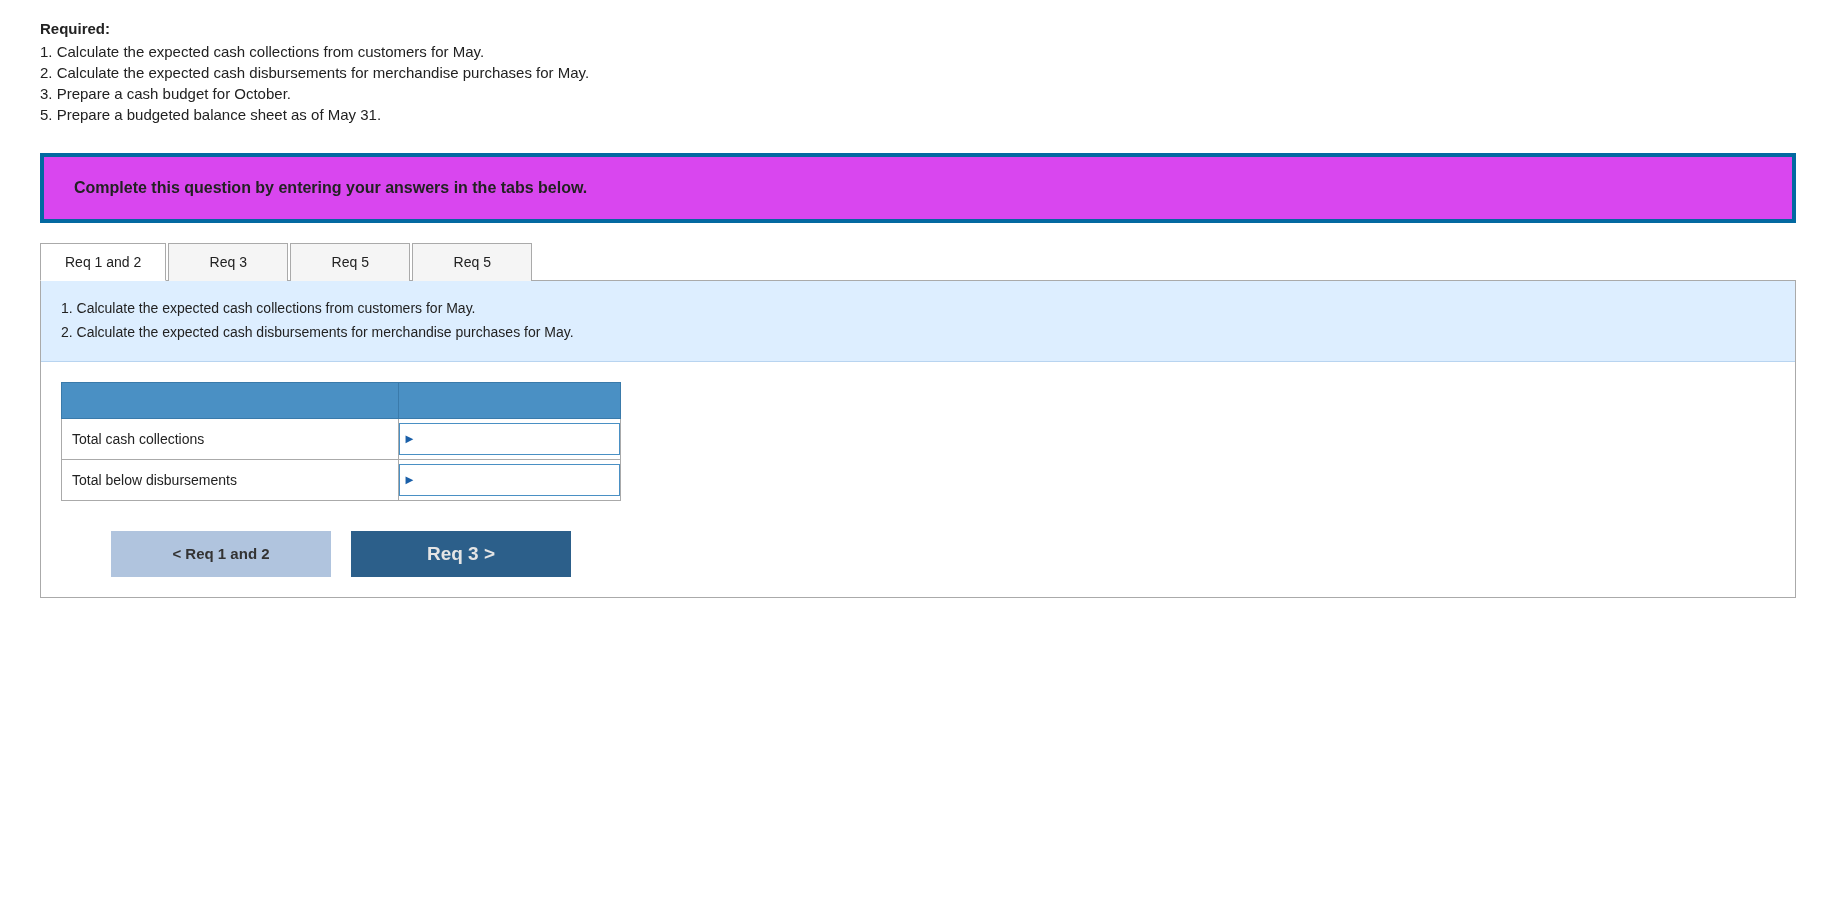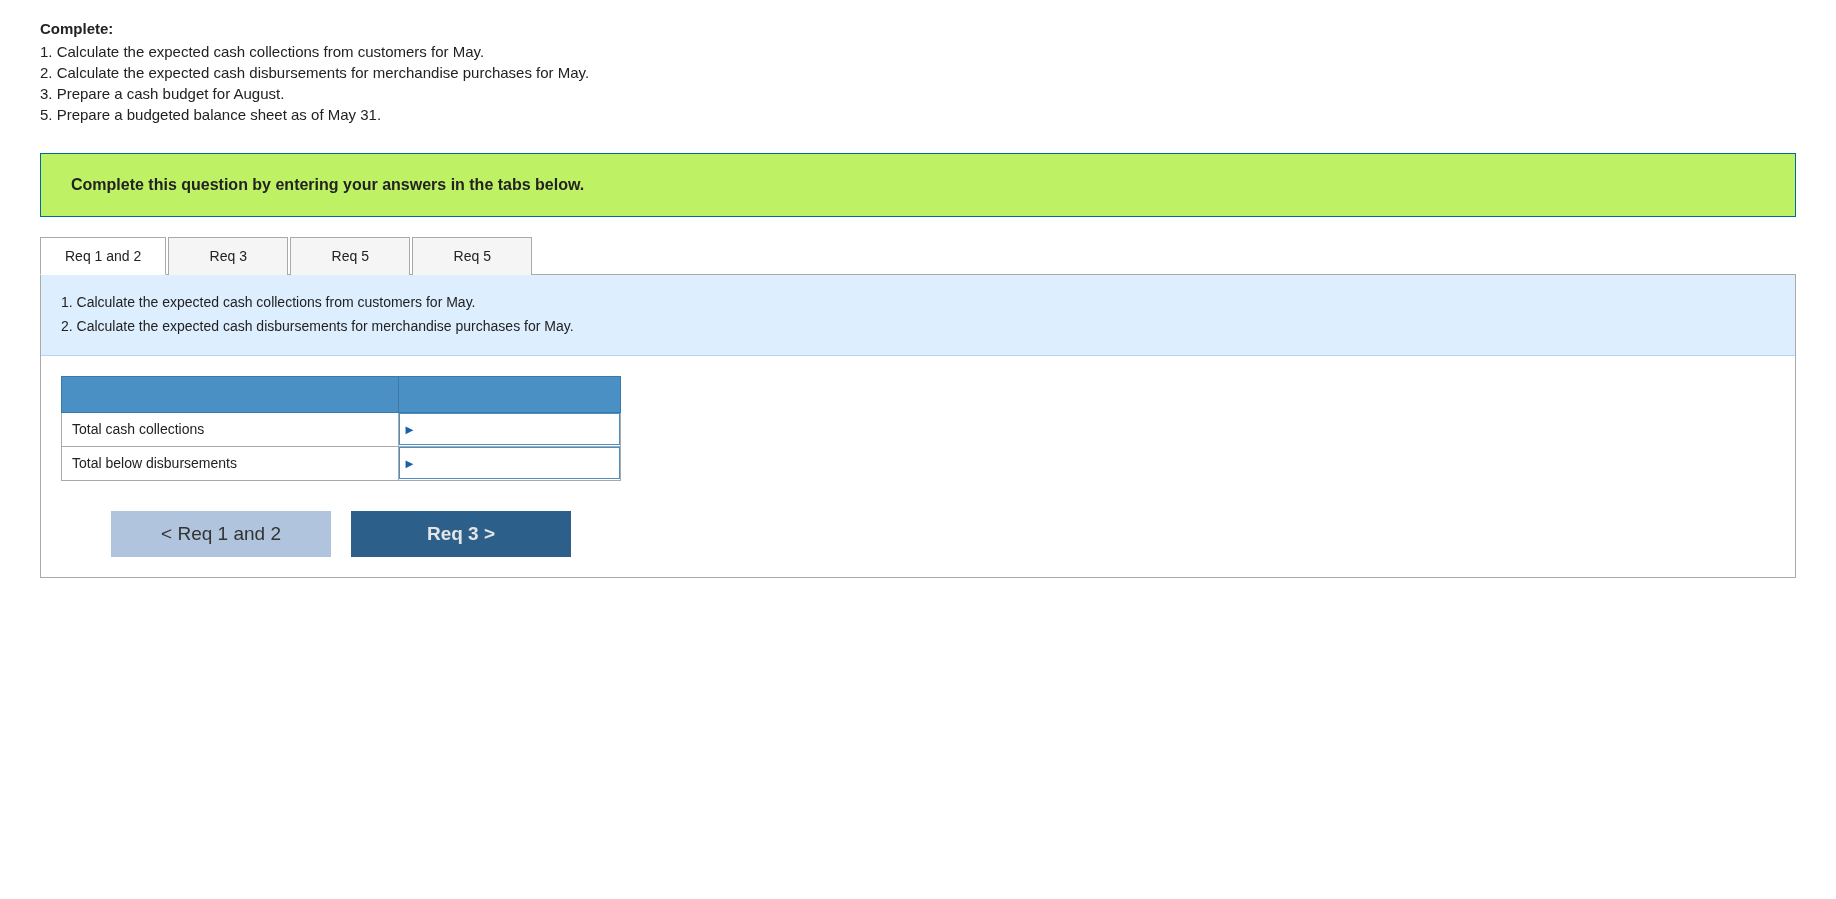--- a/index.html
+++ b/index.html
@@ -32,24 +32,24 @@
       padding: 0;
       margin: 0;
     }
 
     .required-section ol li {
       margin-bottom: 4px;
       font-size: 15px;
     }
 
     .instruction-box {
-      background: #bef264;
+      background: #d946ef;
       padding: 22px 30px;
       margin-bottom: 20px;
-      border: 1px solid #0369a1;
+      border: 4px solid #0369a1;
     }
 
     .instruction-box p {
       font-weight: bold;
       font-size: 16px;
     }
 
     .tabs-container {
       margin-bottom: 16px;
     }
@@ -114,21 +114,21 @@
     .data-table th:first-child {
       width: 320px;
     }
 
     .data-table th:last-child {
       width: 140px;
     }
 
     .data-table td {
       border: 1px solid #aaa;
-      padding: 2px 10px;
+      padding: 12px 10px;
       height: 34px;
       font-size: 14px;
     }
 
     .data-table td:last-child {
       padding: 0;
       position: relative;
     }
 
     .cell-with-arrow {
@@ -159,46 +159,46 @@
       margin-top: 30px;
       justify-content: center;
       width: 560px;
     }
 
     .btn-prev {
       background: #b0c4de;
       color: #333;
       border: none;
       padding: 12px 40px;
-      font-size: 19px;
-      font-weight: normal;
+      font-size: 15px;
+      font-weight: bold;
       cursor: pointer;
       min-width: 220px;
     }
 
     .btn-next {
       background: #2c5f8a;
       color: #e5e5e5;
       border: none;
       padding: 12px 40px;
       font-size: 19px;
       font-weight: bold;
       cursor: pointer;
       min-width: 220px;
     }
   </style>
 </head>
 <body>
 
 <div class="required-section">
-  <div class="required-label">Complete:</div>
+  <div class="required-label">Required:</div>
   <ol>
     <li>1. Calculate the expected cash collections from customers for May.</li>
     <li>2. Calculate the expected cash disbursements for merchandise purchases for May.</li>
-    <li>3. Prepare a cash budget for August.</li>
+    <li>3. Prepare a cash budget for October.</li>
     <li>5. Prepare a budgeted balance sheet as of May 31.</li>
   </ol>
 </div>
 
 <div class="instruction-box">
   <p>Complete this question by entering your answers in the tabs below.</p>
 </div>
 
 <div class="tabs-container">
   <div class="tabs-row">

